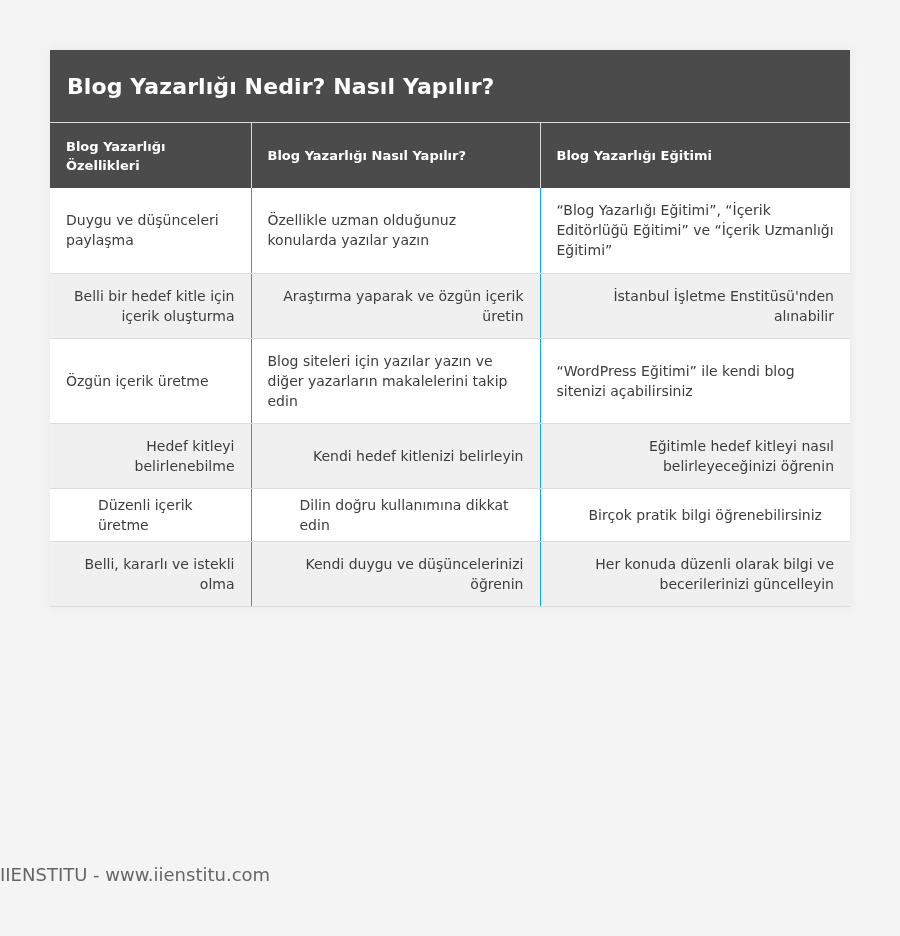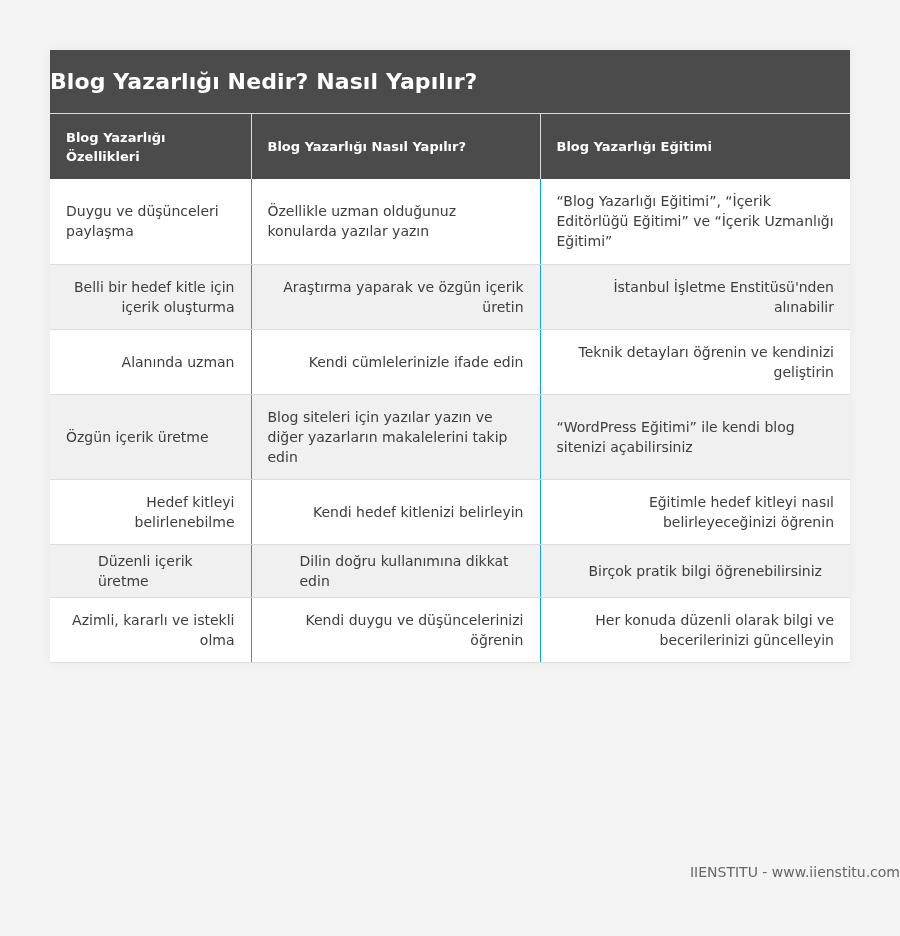--- a/index.html
+++ b/index.html
@@ -16,25 +16,26 @@
     }
     .card {
       position: absolute;
       left: 50px;
       top: 50px;
       width: 800px;
       background: #ffffff;
       box-shadow: 0 0 10px rgba(0,0,0,0.06);
     }
     .title-bar {
-      height: 64px;
+      height: 73px;
       background: #4b4b4b;
       color: #ffffff;
       display: flex;
       align-items: center;
+      padding-left: 17px;
       font-size: 22px;
       font-weight: bold;
       letter-spacing: 0.1px;
       border-bottom: 1px solid #d9d9d9;
       box-sizing: border-box;
     }
     table {
       width: 800px;
       border-collapse: collapse;
       table-layout: fixed;
@@ -70,22 +71,22 @@
     tbody tr:nth-child(odd) td { background: #ffffff; }
     tbody tr:nth-child(even) td { background: #f0f0f0; }
     tbody tr.h85 td { height: 85px; }
     tbody tr.h65 td { height: 65px; text-align: right; }
     tbody tr.h45 td { height: 53px; padding-left: 48px; }
     .footer {
       position: absolute;
       top: 864px;
       left: 0;
       width: 900px;
-      text-align: right;
-      font-size: 14px;
+      text-align: left;
+      font-size: 18px;
       color: #666666;
     }
   </style>
 </head>
 <body>
 
 <div class="card">
   <div class="title-bar">Blog Yazarlığı Nedir? Nasıl Yapılır?</div>
   <table>
     <colgroup>
@@ -104,42 +105,37 @@
       <tr class="h85">
         <td>Duygu ve düşünceleri paylaşma</td>
         <td>Özellikle uzman olduğunuz konularda yazılar yazın</td>
         <td>“Blog Yazarlığı Eğitimi”, “İçerik Editörlüğü Eğitimi” ve “İçerik Uzmanlığı Eğitimi”</td>
       </tr>
       <tr class="h65">
         <td>Belli bir hedef kitle için içerik oluşturma</td>
         <td>Araştırma yaparak ve özgün içerik üretin</td>
         <td>İstanbul İşletme Enstitüsü'nden alınabilir</td>
       </tr>
-      <tr class="h65">
-        <td>Alanında uzman</td>
-        <td>Kendi cümlelerinizle ifade edin</td>
-        <td>Teknik detayları öğrenin ve kendinizi geliştirin</td>
-      </tr>
       <tr class="h85">
         <td>Özgün içerik üretme</td>
         <td>Blog siteleri için yazılar yazın ve diğer yazarların makalelerini takip edin</td>
         <td>“WordPress Eğitimi” ile kendi blog sitenizi açabilirsiniz</td>
       </tr>
       <tr class="h65">
         <td>Hedef kitleyi belirlenebilme</td>
         <td>Kendi hedef kitlenizi belirleyin</td>
         <td>Eğitimle hedef kitleyi nasıl belirleyeceğinizi öğrenin</td>
       </tr>
       <tr class="h45">
         <td>Düzenli içerik üretme</td>
         <td>Dilin doğru kullanımına dikkat edin</td>
         <td>Birçok pratik bilgi öğrenebilirsiniz</td>
       </tr>
       <tr class="h65">
-        <td>Azimli, kararlı ve istekli olma</td>
+        <td>Belli, kararlı ve istekli olma</td>
         <td>Kendi duygu ve düşüncelerinizi öğrenin</td>
         <td>Her konuda düzenli olarak bilgi ve becerilerinizi güncelleyin</td>
       </tr>
     </tbody>
   </table>
 </div>
 
 <div class="footer">IIENSTITU - www.iienstitu.com</div>
 
 </body></html>

